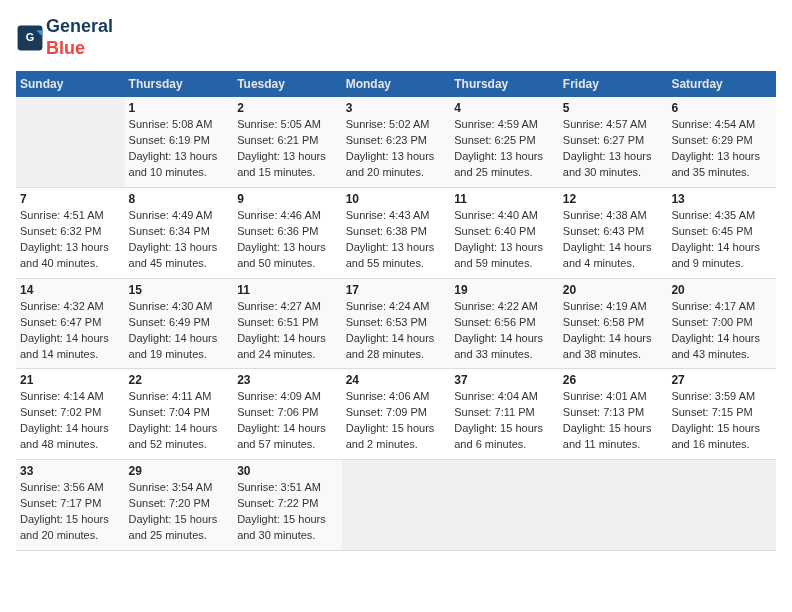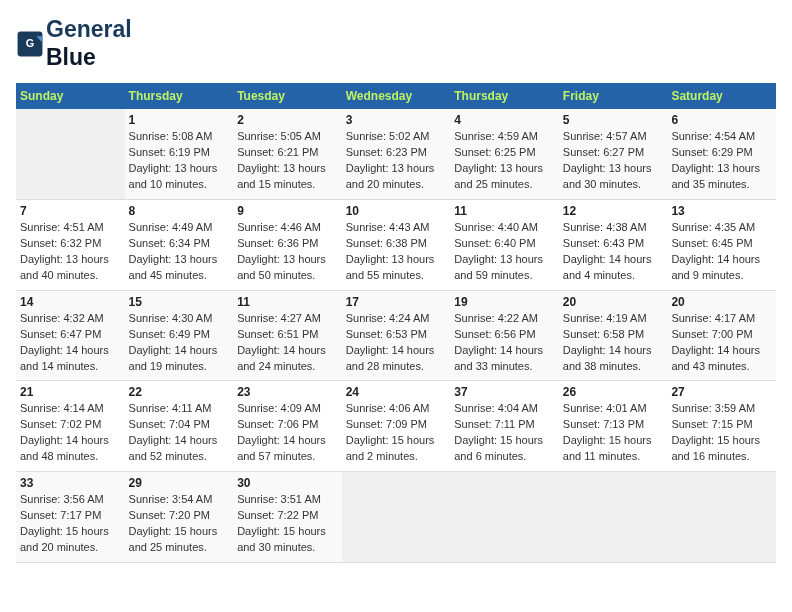--- a/index.html
+++ b/index.html
@@ -14,27 +14,27 @@
       display: flex;
       align-items: flex-start;
       justify-content: space-between;
       margin-bottom: 12px;
     }
     .logo {
       display: flex;
       align-items: center;
     }
     .logo-text {
-      font-size: 23px;
+      font-size: 18px;
       font-weight: bold;
       color: #1a3a5c;
       line-height: 1.2;
     }
     .logo-text span {
-      color: #0f172a;
+      color: #ef4444;
     }
     .logo-icon {
       width: 28px;
       height: 28px;
       margin-right: 2px;
     }
     .title-block {
       text-align: right;
     }
     .month-title {
@@ -46,21 +46,21 @@
       font-size: 16px;
       color: #555;
     }
     table {
       width: 100%;
       border-collapse: collapse;
       font-size: 11px;
     }
     thead tr th {
       background-color: #2563a8;
-      color: #bef264;
+      color: #e5e5e5;
       padding: 6px 4px;
       text-align: left;
       font-size: 12px;
       font-weight: bold;
     }
     tbody tr {
       border-bottom: 1px solid #ddd;
     }
     tbody tr:nth-child(odd) {
       background: #f9f9f9;
@@ -111,21 +111,21 @@
     <div class="location-title"></div>
   </div>
 </div>
 
 <table>
   <thead>
     <tr>
     <th>Sunday</th>
         <th>Thursday</th>
         <th>Tuesday</th>
-        <th>Wednesday</th>
+        <th>Monday</th>
         <th>Thursday</th>
         <th>Friday</th>
         <th>Saturday</th>
       </tr>
   </thead>
   <tbody id="calendar-body">
   <tr>
         <td class="empty-cell"></td>
         <td>
           <span class="day-number">1</span>

